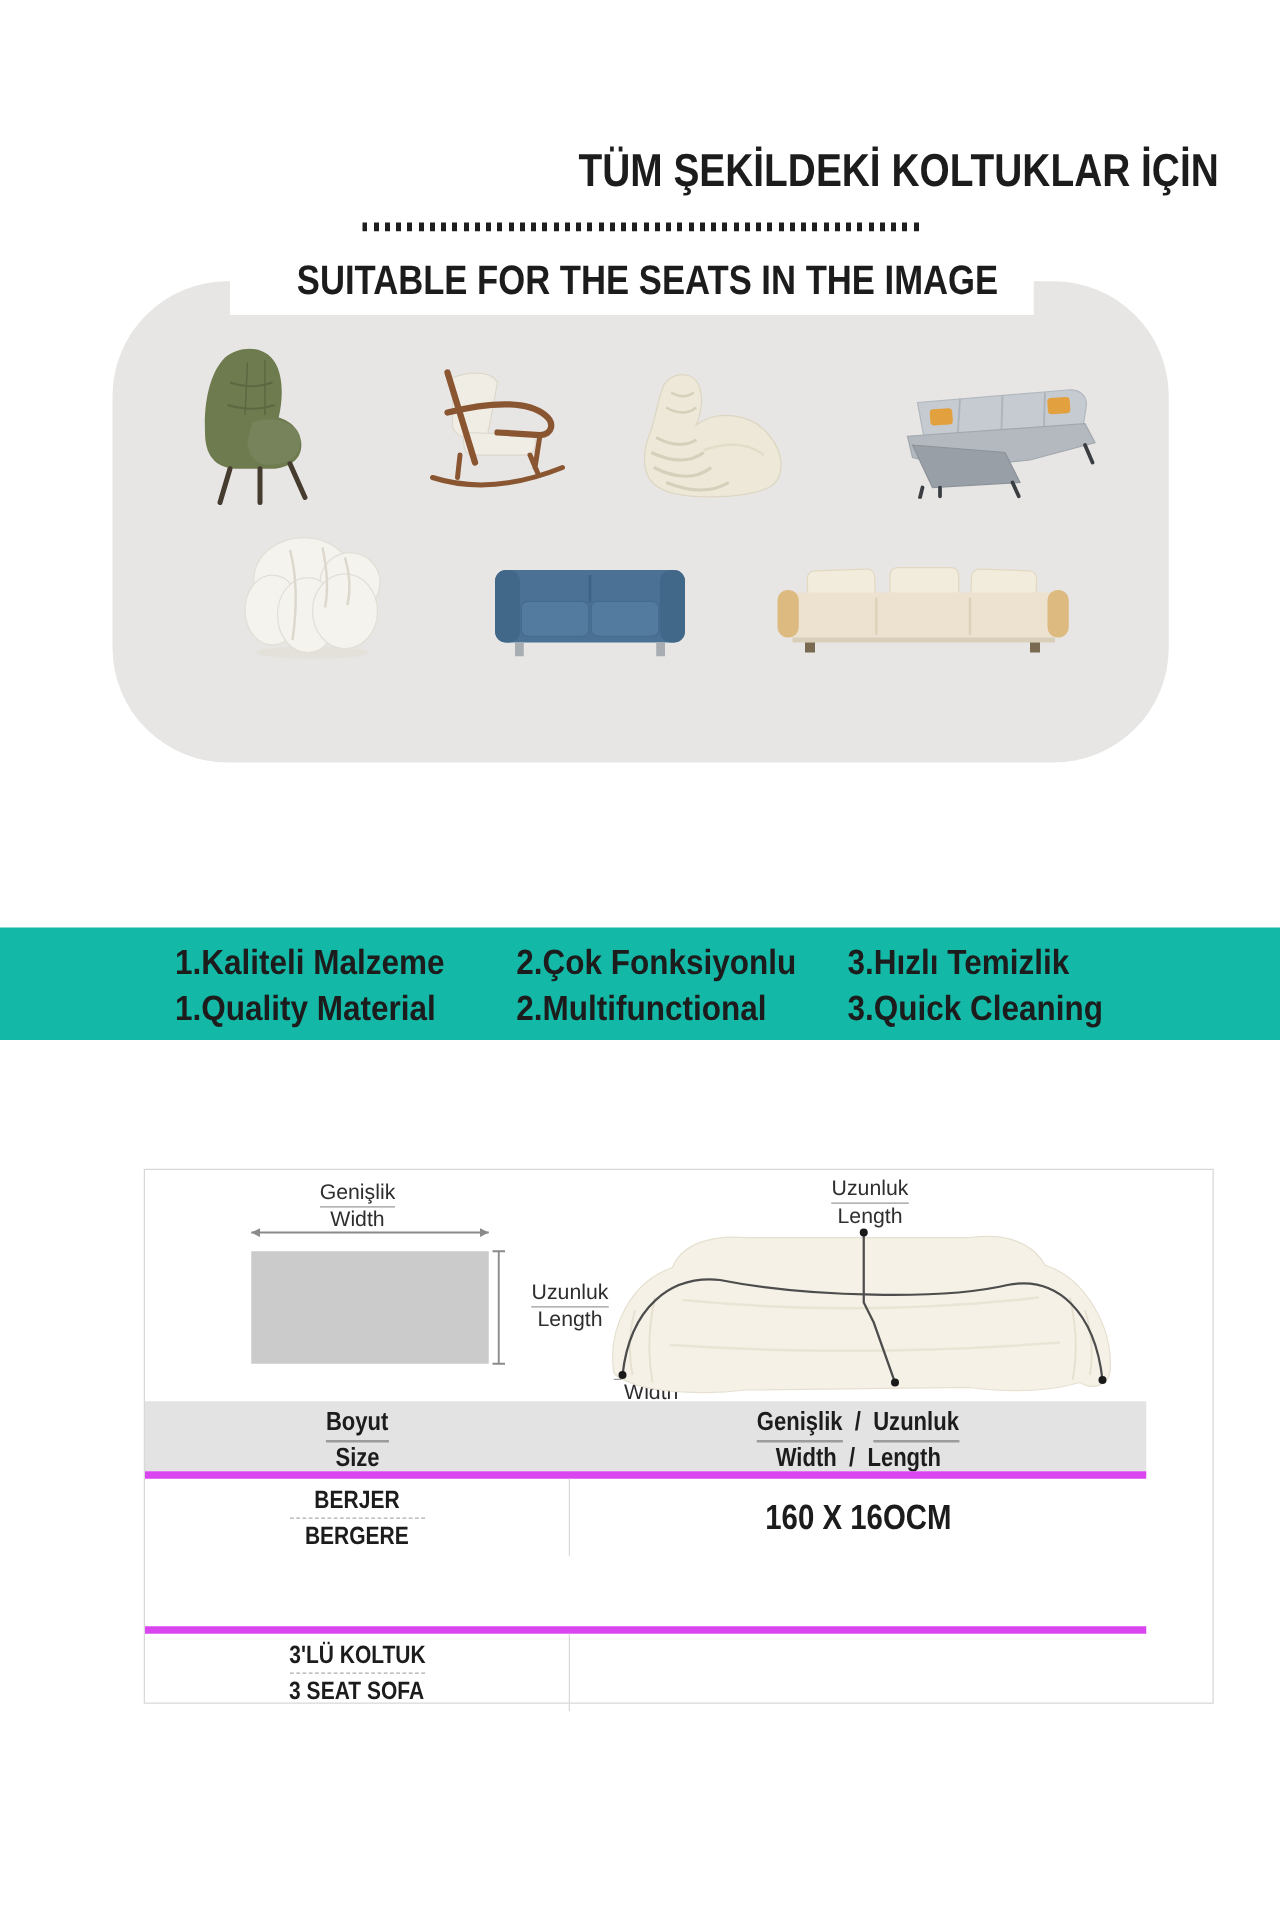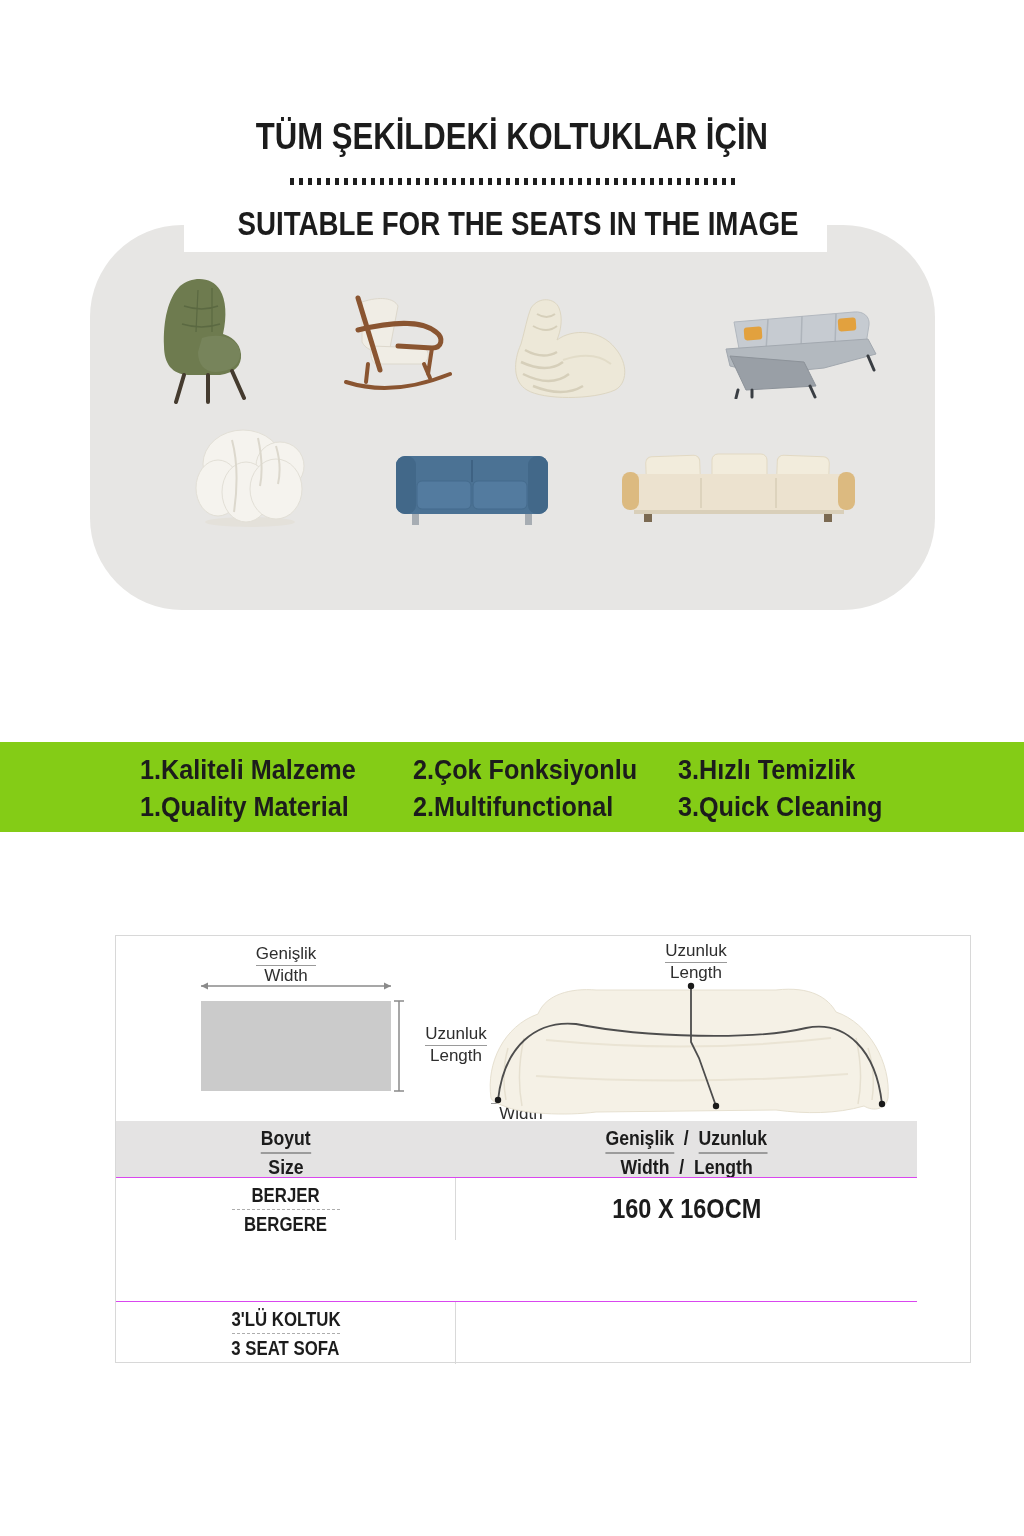--- a/index.html
+++ b/index.html
@@ -3,50 +3,50 @@
 <meta charset="utf-8">
 <style>
   html,body{margin:0;padding:0;background:#ffffff;}
   .page{position:relative;width:1024px;height:1536px;background:#fff;overflow:hidden;
         font-family:"Liberation Sans",sans-serif;color:#1c1c1c;}
   .abs{position:absolute;}
   .cond{display:inline-block;transform:scaleX(.84);transform-origin:center;white-space:nowrap;}
   .condL{display:inline-block;transform:scaleX(.9);transform-origin:left center;white-space:nowrap;}
 
   
-  .title-tr{left:0;top:116px;width:1024px;text-align:center;font-size:37px;font-weight:bold;}
+  .title-tr{left:0;top:116px;width:1024px;text-align:right;font-size:37px;font-weight:bold;}
   .dotted-line{left:290px;top:178px;width:447px;height:7px;
     background:repeating-linear-gradient(90deg,#1e1e1e 0 4px,transparent 4px 9px);}
   .white-band{left:184px;top:196px;width:643px;height:56px;background:#ffffff;
     display:flex;align-items:center;justify-content:flex-start;z-index:3;}
   .title-en{font-size:33px;font-weight:bold;}
 
   
   .gray-panel{left:90px;top:225px;width:845px;height:385px;background:#e7e6e4;border-radius:92px;z-index:1;}
   .furn{position:absolute;z-index:2;}
 
   
-  .features-band{left:0;top:742px;width:1024px;height:90px;background:#84cc16;}
+  .features-band{left:0;top:742px;width:1024px;height:90px;background:#14b8a6;}
   .feature-col{position:absolute;top:9px;line-height:37px;font-size:28px;font-weight:bold;}
   .fc1{left:140px;} .fc2{left:413px;} .fc3{left:678px;}
 
   
   .size-section{left:115px;top:935px;width:856px;height:428px;background:#fff;
     border:1px solid #d8d8d8;box-sizing:border-box;}
   .lbl{font-size:17px;color:#2e2e2e;line-height:20px;text-align:center;}
   .lbl .bar{display:inline-block;border-bottom:1px solid #9a9a9a;padding-bottom:1px;}
   .diag-label{position:absolute;z-index:2;}
 
   .thead{position:absolute;left:0;top:185px;width:801px;height:56px;background:#e4e3e3;}
   .hcell{position:absolute;top:4px;text-align:center;font-weight:bold;font-size:21px;line-height:25px;}
   .hc1{left:0;width:340px;} .hc2{left:340px;width:461px;}
   .ubar{display:inline-block;border-bottom:2px solid #9c9c9c;padding-bottom:2px;}
   .slash{font-weight:bold;}
 
-  .trow{position:absolute;left:0;width:801px;height:62px;border-top:1px solid #d946ef;box-sizing:border-box;text-decoration:underline;}
+  .trow{position:absolute;left:0;width:801px;height:62px;border-top:6px solid #d946ef;box-sizing:border-box;text-decoration:underline;}
   .r1{top:241px;} .r2{top:303px;} .r3{top:365px;}
   .cell-name{position:absolute;left:0;top:0;width:340px;height:62px;border-right:1px solid #d9d9d9;
     box-sizing:border-box;display:flex;flex-direction:column;align-items:center;justify-content:center;}
   .cell-name .tr-t,.cell-name .en-t{font-size:20px;font-weight:bold;line-height:22px;}
   .dashes{width:108px;border-top:1px dashed #adadad;margin:3px 0;}
   .cell-size{position:absolute;left:340px;top:0;width:461px;height:62px;
     display:flex;align-items:center;justify-content:center;font-size:28px;font-weight:bold;}
 </style>
 </head>
 <body>

